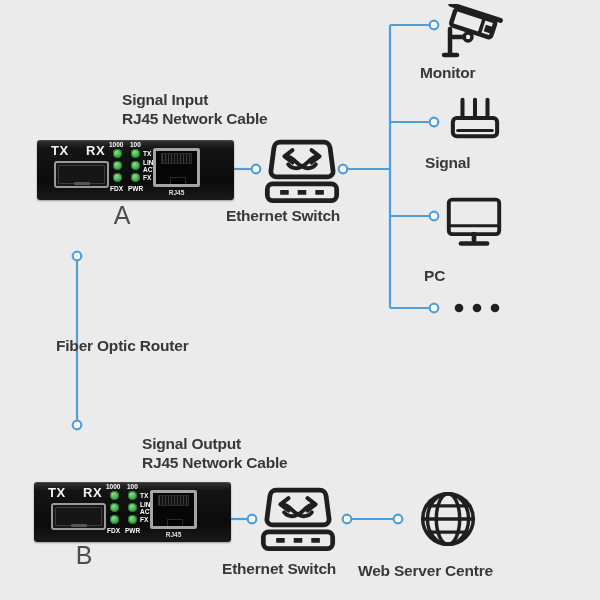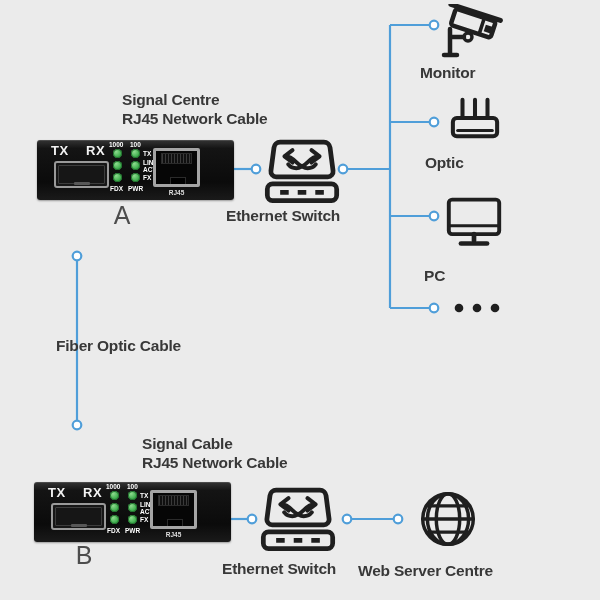--- a/index.html
+++ b/index.html
@@ -116,21 +116,21 @@
       <circle cx="77" cy="256" r="4.3"></circle>
       <circle cx="77" cy="425" r="4.3"></circle>
       <circle cx="218" cy="519" r="4.3"></circle>
       <circle cx="252" cy="519" r="4.3"></circle>
       <circle cx="347" cy="519" r="4.3"></circle>
       <circle cx="398" cy="519" r="4.3"></circle>
     </g>
   </svg>
 
   <div class="lbl" style="left:122px;top:90px;width:200px;">
-    <div>Signal Centre</div>
+    <div>Signal Input</div>
     <div>RJ45 Network Cable</div>
   </div>
 
   <div class="converter" style="left:37px;top:140px;">
     <span class="port-lbl" style="left:14px;top:4px;">TX</span>
     <span class="port-lbl" style="left:49px;top:4px;">RX</span>
     <div class="sfp"></div>
     <span class="tiny" style="left:72px;top:1px;">1000</span>
     <span class="tiny" style="left:93px;top:1px;">100</span>
     <div class="led" style="left:76px;top:9px;"></div>
@@ -177,42 +177,42 @@
   </svg>
   <div class="lbl" style="left:420px;top:63px;width:100px;">Monitor</div>
 
   <svg class="abs" style="left:448px;top:94px;" width="54" height="50" viewBox="0 0 56 52">
     <g fill="none" stroke="#1f1f1f" stroke-width="4.2" stroke-linecap="round" stroke-linejoin="round">
       <path d="M15 6 V25 M28 6 V25 M41 6 V25"></path>
       <rect x="5" y="25" width="46" height="19" rx="4"></rect>
       <path d="M10 38 H46" stroke-width="3.2"></path>
     </g>
   </svg>
-  <div class="lbl" style="left:425px;top:153px;width:100px;">Optic</div>
+  <div class="lbl" style="left:425px;top:153px;width:100px;">Signal</div>
 
   <svg class="abs" style="left:446px;top:195px;" width="56" height="54" viewBox="0 0 60 56">
     <g fill="none" stroke="#1f1f1f" stroke-width="4.2" stroke-linecap="round" stroke-linejoin="round">
       <rect x="3" y="4" width="54" height="37" rx="3.5"></rect>
       <path d="M4.5 32 H55.5" stroke-width="3.2"></path>
       <path d="M30 41 V48" stroke-width="5"></path>
       <path d="M16 51 H44" stroke-width="5"></path>
     </g>
   </svg>
   <div class="lbl" style="left:424px;top:242px;width:100px;margin-top:24px;">PC</div>
 
   <svg class="abs" style="left:450px;top:300px;" width="54" height="16" viewBox="0 0 54 16">
     <circle cx="9" cy="8" r="4.3" fill="#1f1f1f"></circle>
     <circle cx="27" cy="8" r="4.3" fill="#1f1f1f"></circle>
     <circle cx="45" cy="8" r="4.3" fill="#1f1f1f"></circle>
   </svg>
 
-  <div class="lbl" style="left:56px;top:336px;width:180px;">Fiber Optic Cable</div>
+  <div class="lbl" style="left:56px;top:336px;width:180px;">Fiber Optic Router</div>
 
   <div class="lbl" style="left:142px;top:434px;width:200px;">
-    <div>Signal Cable</div>
+    <div>Signal Output</div>
     <div>RJ45 Network Cable</div>
   </div>
 
   <div class="converter" style="left:34px;top:482px;">
     <span class="port-lbl" style="left:14px;top:4px;">TX</span>
     <span class="port-lbl" style="left:49px;top:4px;">RX</span>
     <div class="sfp"></div>
     <span class="tiny" style="left:72px;top:1px;">1000</span>
     <span class="tiny" style="left:93px;top:1px;">100</span>
     <div class="led" style="left:76px;top:9px;"></div>

